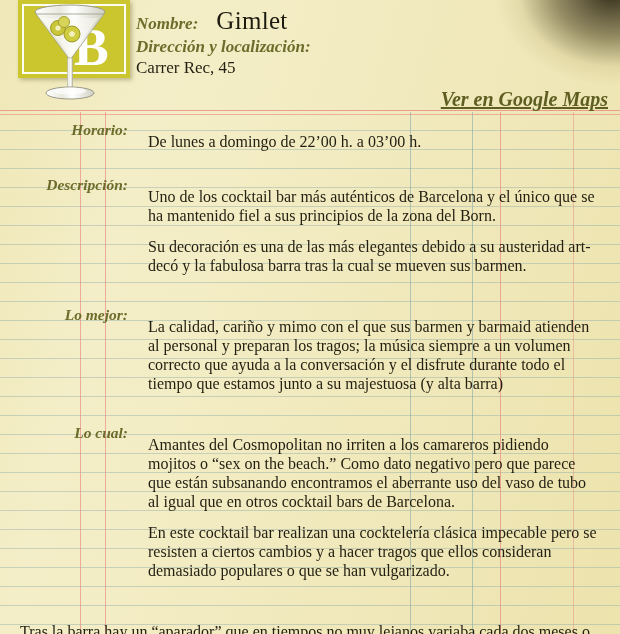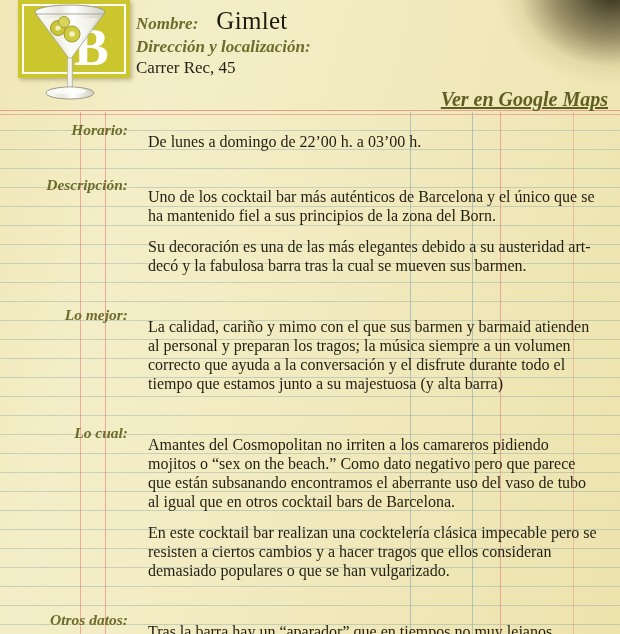--- a/index.html
+++ b/index.html
@@ -192,21 +192,20 @@
 
     <div class="row" style="margin-top:18px;">
       <div class="lbl">Lo cual:</div>
       <div class="val">
         <p>Amantes del Cosmopolitan no irriten a los camareros pidiendo mojitos o “sex on the beach.” Como dato negativo pero que parece que están subsanando encontramos el aberrante uso del vaso de tubo al igual que en otros cocktail bars de Barcelona.</p>
         <p>En este cocktail bar realizan una cocktelería clásica impecable pero se resisten a ciertos cambios y a hacer tragos que ellos consideran demasiado populares o que se han vulgarizado.</p>
       </div>
     </div>
 
     <div class="row" style="margin-top:18px;">
-      <div class="lbl">Otros datos:</div>
       <div class="val">
         <p>Tras la barra hay un “aparador” que en tiempos no muy lejanos variaba cada dos meses o tres; en él artistas y diseñadores llevaban a cabo proyectos e ideas subsanando relacionadas, o no, con el mundo de la cocktelería. Hoy desgraciadamente parece que se ha convertido en un bodegón poco dinámico.</p>
       </div>
     </div>
 
   </div>
 
   <div class="grain"></div>
 </div>
 

